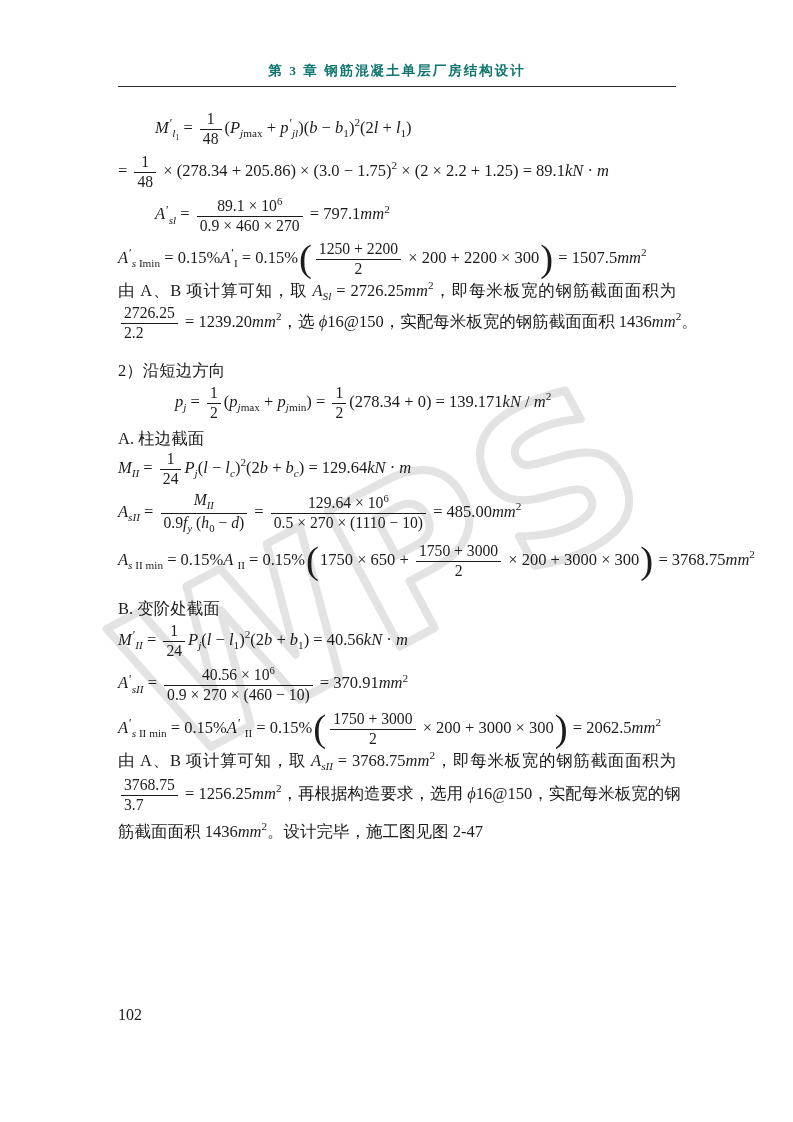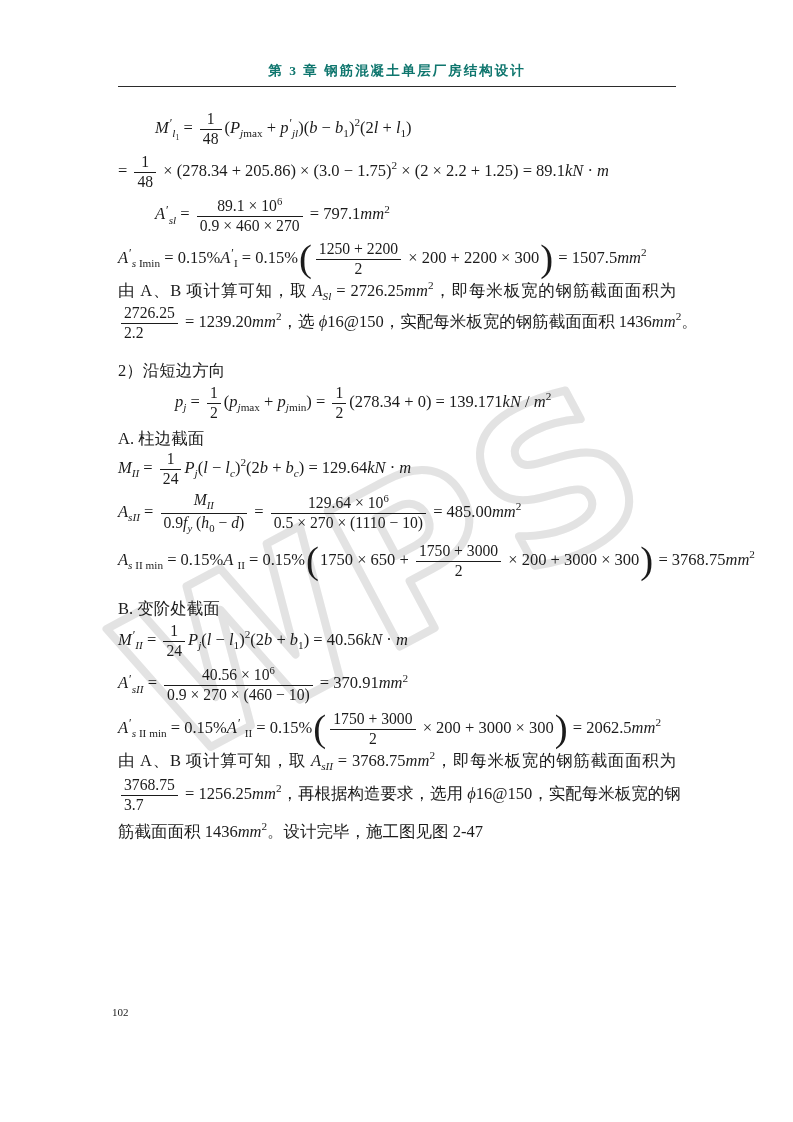--- a/index.html
+++ b/index.html
@@ -22,21 +22,21 @@
   i{font-style:italic;}
   sub{font-size:0.68em;}
   sup{font-size:0.68em;}
   .pr{font-size:0.72em;vertical-align:0.5em;margin-left:1px;}
   .fr{display:inline-block;vertical-align:middle;text-align:center;line-height:1.18;
       font-size:0.95em;margin:0 3px;}
   .fr .nu{display:block;padding:0 3px;}
   .fr .de{display:block;border-top:1px solid #1b1b1b;padding:0 3px;}
   .bp{font-size:2.35em;font-weight:400;vertical-align:middle;line-height:0.8;
       position:relative;top:-0.03em;margin:0 1px;font-family:"Liberation Serif",serif;}
-  .pagenum{position:absolute;left:112px;top:1006px;font-size:11px;z-index:1;}
+  .pagenum{position:absolute;left:118px;top:1006px;font-size:16px;z-index:1;}
 </style>
 </head>
 <body>
 
 <div class="page">
 
   <svg class="wm" width="793" height="1122" viewBox="0 0 793 1122">
     <text x="385" y="645" transform="rotate(-28 385 575)" text-anchor="middle" font-family="DejaVu Sans, sans-serif" font-weight="bold" font-size="210" letter-spacing="6" fill="none" stroke="#e3e3e3" stroke-width="8" stroke-linejoin="round">WPS</text>
   </svg>
 

